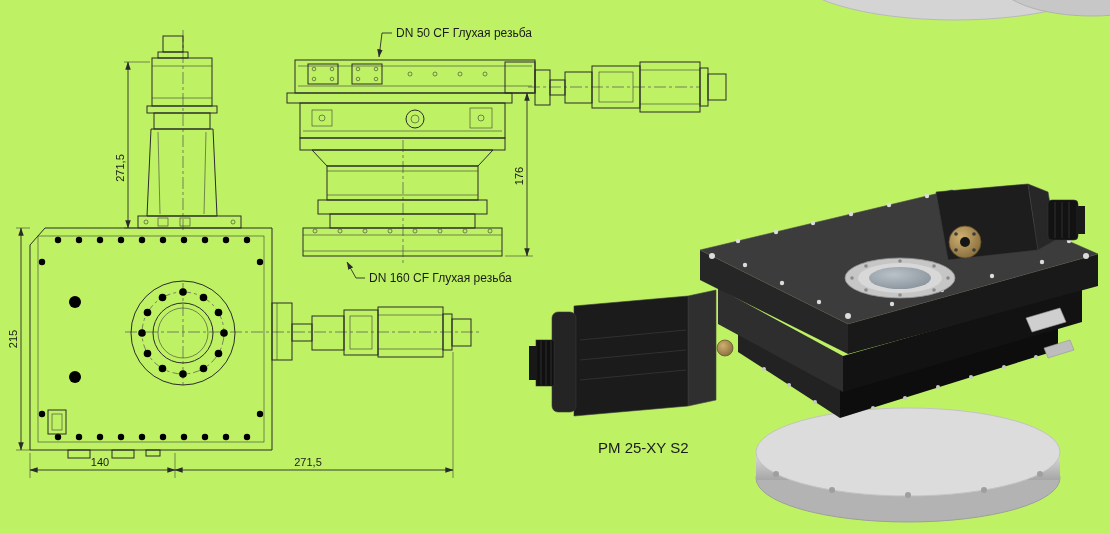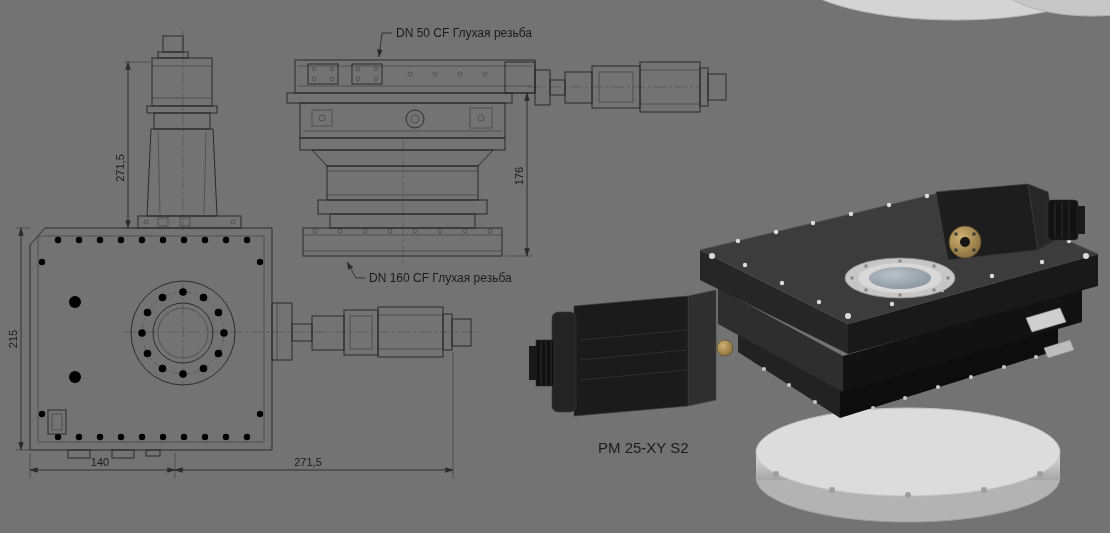--- a/index.html
+++ b/index.html
@@ -1,20 +1,20 @@
 <!DOCTYPE html>
 <html><head>
 <meta charset="utf-8">
 <style>
   html,body{margin:0;padding:0;background:#ffffff;}
   .canvas{
     position:relative;
     width:1110px;
     height:533px;
-    background:#737373;
+    background:#bef264;
     overflow:hidden;
     font-family:"Liberation Sans",sans-serif;
   }
   .canvas svg{position:absolute;left:0;top:0;}
   .ln{stroke:#2b2b2b;stroke-width:1;fill:none;}
   .thin{stroke:#3a3a3a;stroke-width:.6;fill:none;}
   .cl{stroke:#555;stroke-width:.7;fill:none;stroke-dasharray:12 3 3 3;}
   .dim{stroke:#2b2b2b;stroke-width:.9;fill:none;}
   .dimtxt{font-family:"Liberation Sans",sans-serif;font-size:11px;fill:#1b1b1b;}
   .callout{font-family:"Liberation Sans",sans-serif;font-size:12px;fill:#1b1b1b;}

